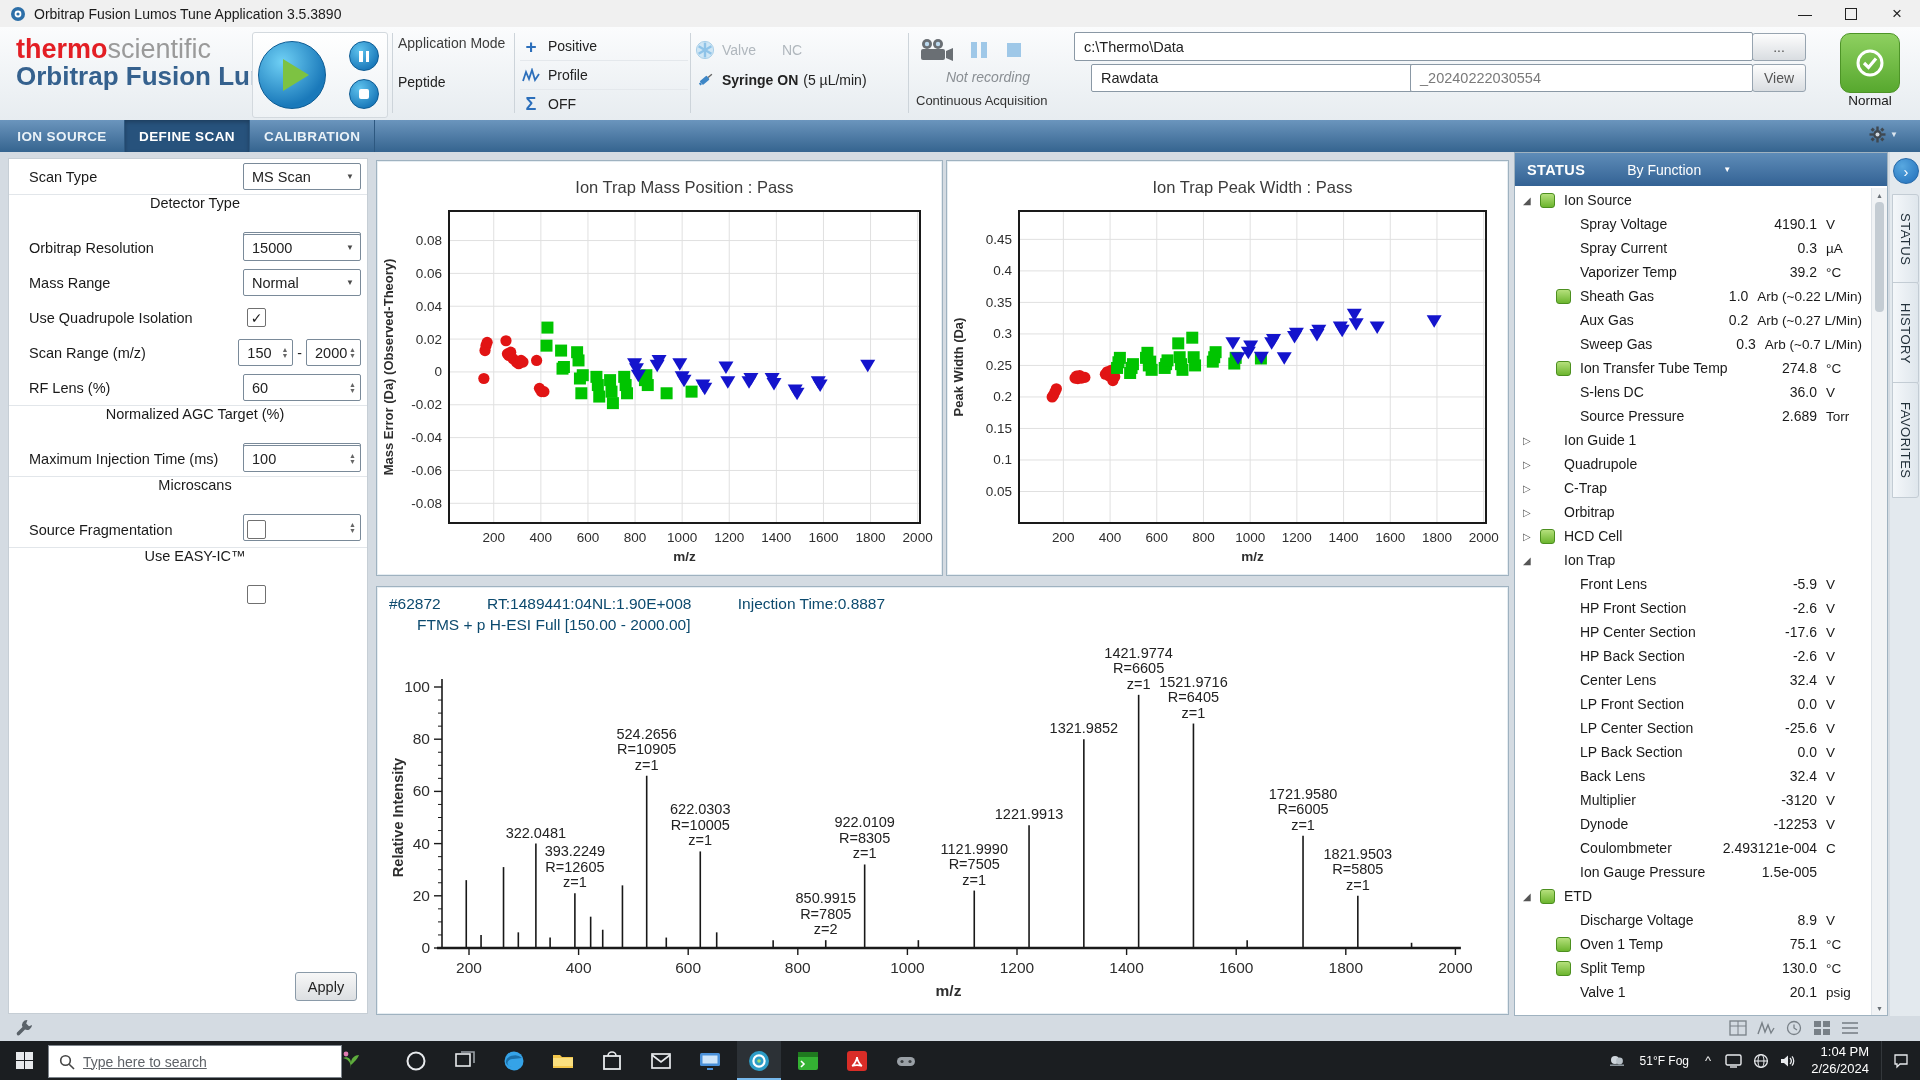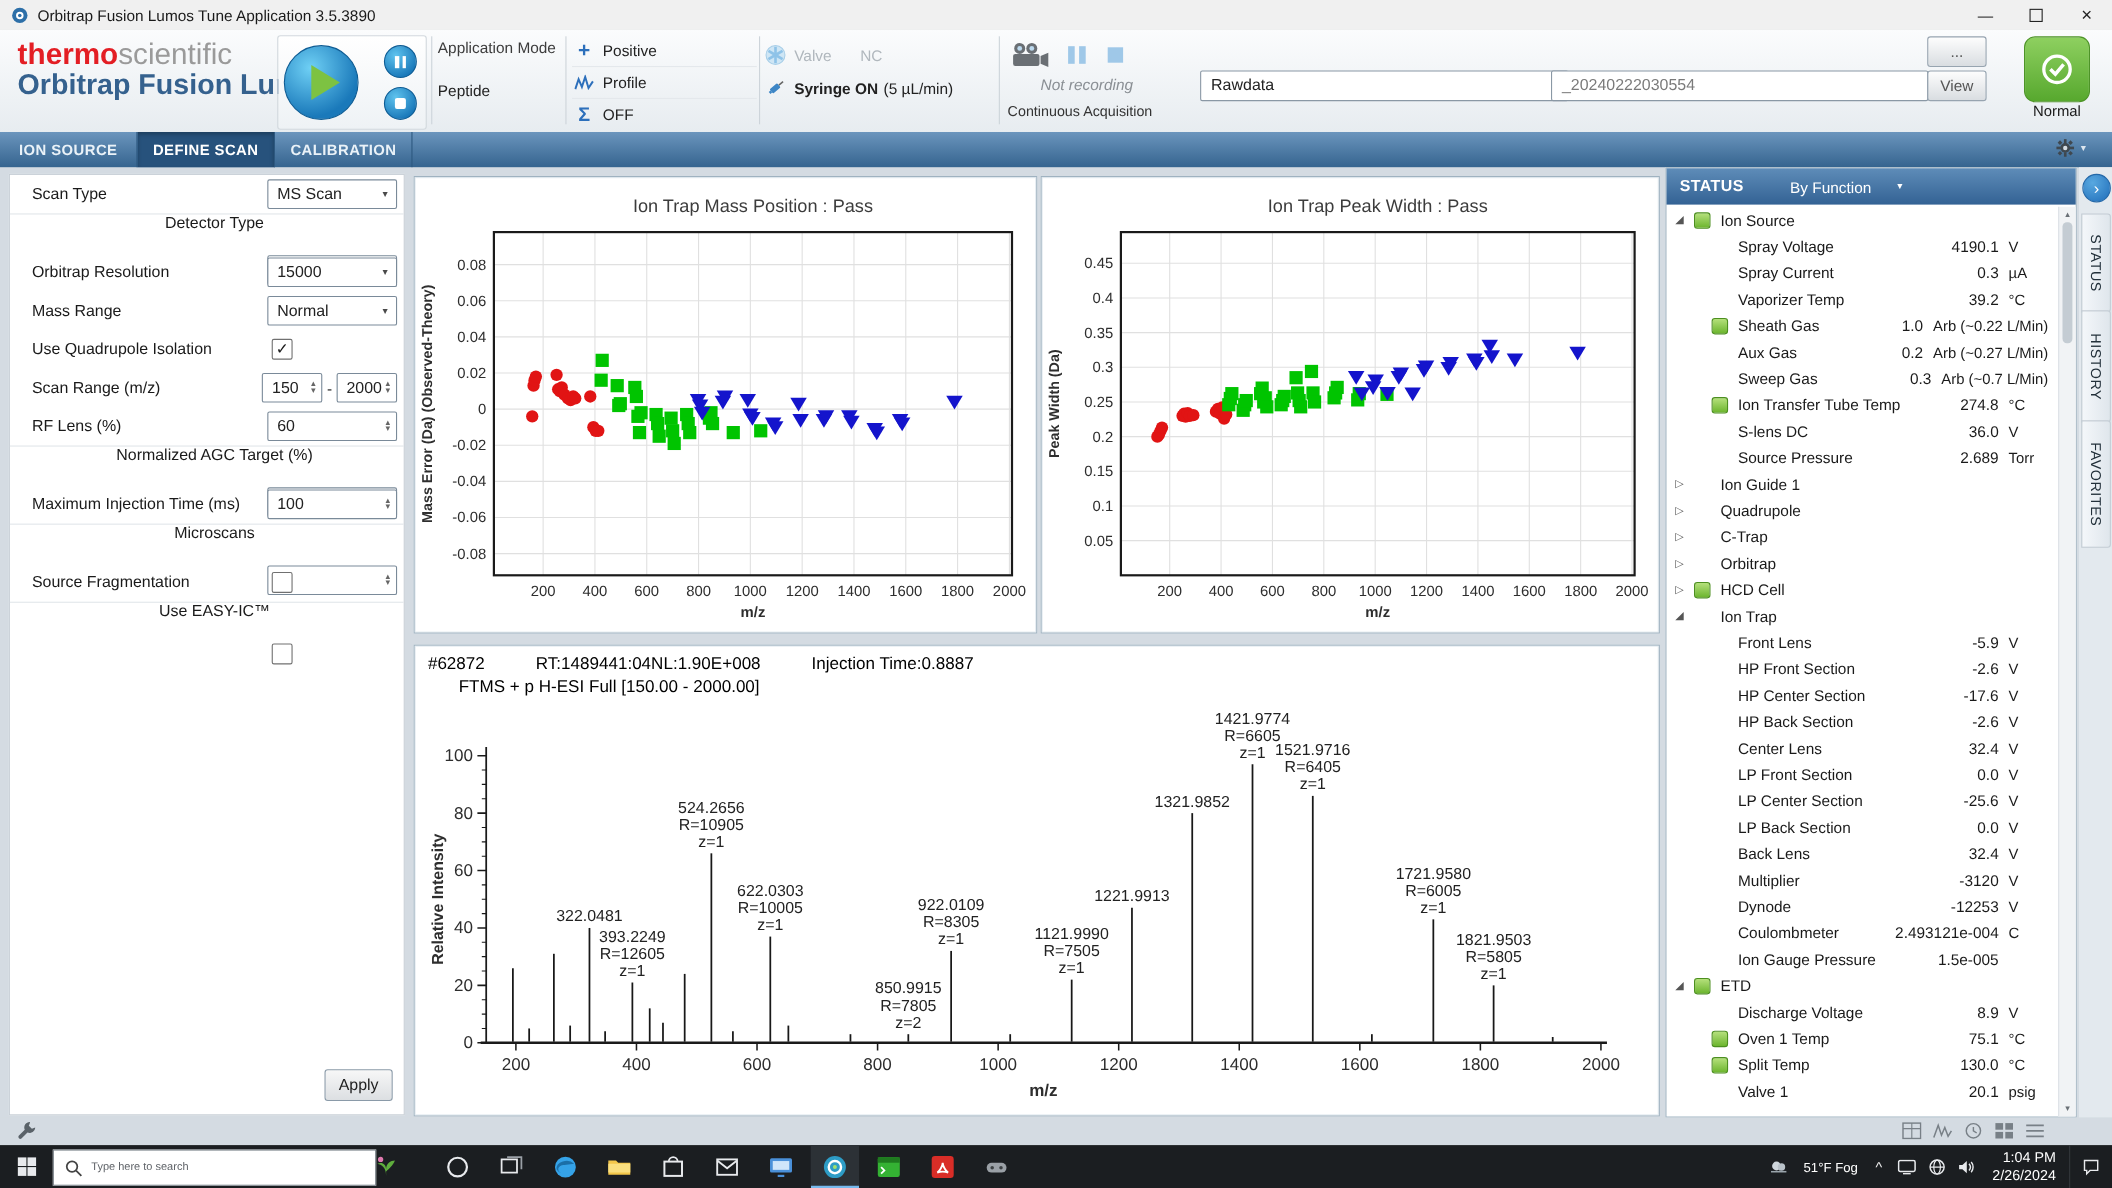--- a/index.html
+++ b/index.html
@@ -93,21 +93,21 @@
     display:flex;align-items:center;justify-content:center;font-size:14px;color:#1a1a1a;margin-right:95px;}
   .rangebox{width:55px;}
   .dash{padding:0 4px;font-size:14px;color:#222;}
   #applybtn{position:absolute;right:10px;bottom:12px;width:60px;height:27px;
     border:1px solid #8a9aa8;border-radius:3px;background:linear-gradient(#f7f7f7,#dcdfe2);
     font-size:14.5px;color:#222;display:flex;align-items:center;justify-content:center;}
   .panel{position:absolute;background:#fff;border:1px solid #9fb2c0;box-shadow:0 0 0 1px #e6edf2 inset;}
   #plot1{left:376px;top:8px;width:565px;height:414px;}
   #plot2{left:946px;top:8px;width:561px;height:414px;}
   #specpanel{left:376px;top:434px;width:1131px;height:427px;}
-  #spec-header{position:absolute;left:12px;top:8px;font-size:15.5px;color:#000000;}
+  #spec-header{position:absolute;left:12px;top:8px;font-size:15.5px;color:#0c4a6e;}
   #spec-header .seg{margin-right:42px;}
   #spec-header .l2{margin-top:3px;margin-left:28px;}
   
   #status-panel{position:absolute;left:1514px;top:0;width:374px;height:864px;background:#fff;
     border:1px solid #9fb2c0;box-sizing:border-box;}
   #status-header{height:33px;background:linear-gradient(#5e8cb8,#336294);display:flex;
     align-items:center;color:#fff;}
   #status-header .st{font-weight:bold;font-size:14.5px;margin-left:12px;letter-spacing:0.4px;}
   #status-header .bf{margin-left:42px;font-size:14px;display:flex;align-items:center;gap:22px;}
   #status-header .arr{font-size:8px;}
@@ -140,21 +140,21 @@
   #bottomstrip{position:absolute;left:0;top:1016px;width:1920px;height:25px;background:#d4dbe2;}
   #bs-icons{position:absolute;right:60px;top:3px;display:flex;gap:8px;}
   .bsic{width:20px;height:18px;display:flex;align-items:center;justify-content:center;opacity:0.75;}
   
   #taskbar{position:absolute;left:0;top:1041px;width:1920px;height:39px;background:#1b1e21;}
   #startbtn{position:absolute;left:0;top:0;width:48px;height:39px;display:flex;align-items:center;
     justify-content:center;}
   #searchbox{position:absolute;left:48px;top:4px;width:292px;height:31px;background:#fff;
     border:1px solid #7e858c;display:flex;align-items:center;}
   #searchbox .mag{margin:0 8px 0 10px;}
-  #searchbox .stext{font-size:10px;color:#5f6368;}
+  #searchbox .stext{font-size:14px;color:#5f6368;text-decoration:underline;}
   .tbicon{position:absolute;top:0;width:44px;height:39px;display:flex;align-items:center;
     justify-content:center;}
   .tbicon.open{background:#2c3136;box-shadow:inset 0 -2px 0 #76b9ed;}
   #tray{position:absolute;right:0;top:0;height:39px;display:flex;align-items:center;color:#fff;}
   #weather{display:flex;align-items:center;gap:14px;font-size:12px;margin-right:16px;}
   #trayup{font-size:13px;margin-right:14px;color:#eee;}
   .trayic{margin-right:11px;display:flex;align-items:center;}
   #clock{text-align:right;font-size:13px;line-height:1.3;margin:0 12px 0 4px;}
   #notif{width:38px;height:39px;display:flex;align-items:center;justify-content:center;
     border-left:1px solid #33373b;}
@@ -290,20 +290,23 @@
           <rect x="3" y="3" width="14" height="14" fill="#9fc8e8"></rect>
         </svg>
       </div>
       <div id="notrec">Not recording</div>
       <div id="contacq">
         <span>Continuous Acquisition</span>
         <span class="arr"></span>
       </div>
     </div>
 
+    <div class="tbinput" style="left:1074px;top:5px;width:668px;height:27px;">
+      <span>c:\Thermo\Data</span>
+    </div>
     <div class="tbinput" style="left:1074px;top:37px;width:324px;height:26px;margin-left:17px;">
       <span>Rawdata</span>
     </div>
     <div class="tbinput" style="left:1410px;top:37px;width:332px;height:26px;">
       <span style="color:#7a7a7a;">_20240222030554</span>
     </div>
     <div class="tbbtn" style="left:1752px;top:6px;">...</div>
     <div class="tbbtn" style="left:1752px;top:37px;">View</div>
 
     <div id="normalbtn">

